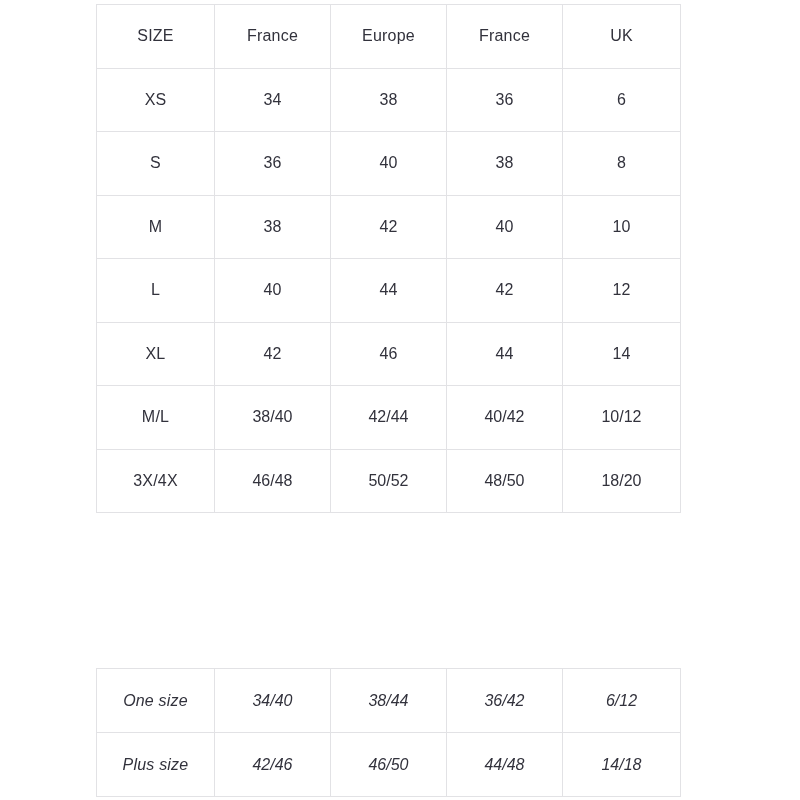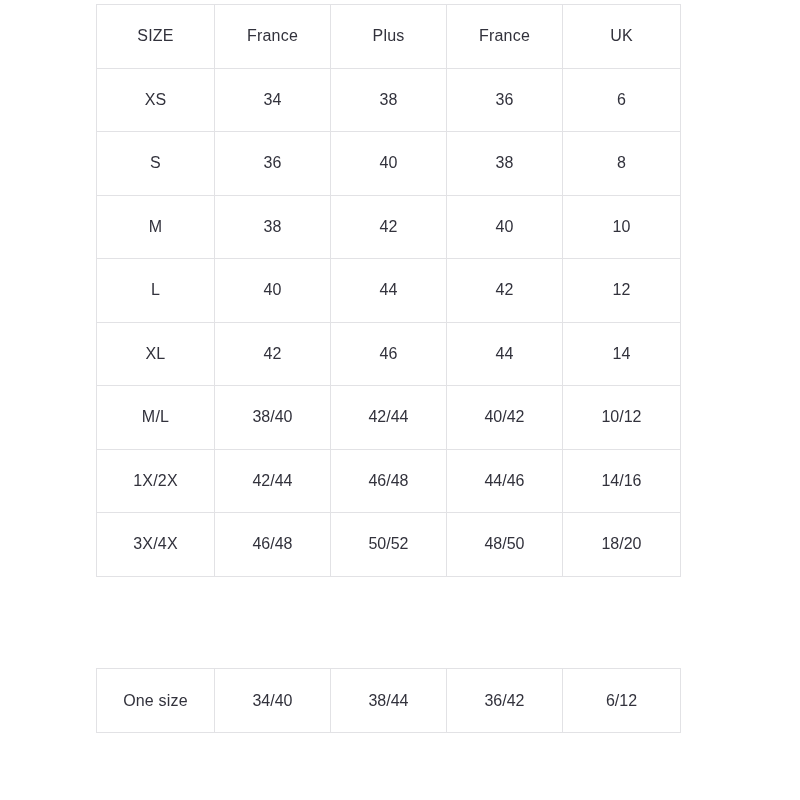--- a/index.html
+++ b/index.html
@@ -19,21 +19,21 @@
     width: 800px;
     height: 800px;
     box-sizing: border-box;
   }
   .table-wrap {
     position: absolute;
     left: 96px;
     width: 584px;
   }
   .table-wrap.primary { top: 4px; }
-  .table-wrap.secondary { top: 668px; }
+  .table-wrap.secondary { top: 668px; font-style: italic; }
 
   table.size-table {
     border-collapse: collapse;
     width: 100%;
     table-layout: fixed;
   }
   table.size-table td,
   table.size-table th {
     border: 1px solid #e2e2e5;
     text-align: center;
@@ -87,21 +87,21 @@
         <col class="c-label">
           <col class="c-europe">
           <col class="c-italy">
           <col class="c-france">
           <col class="c-uk">
       </colgroup>
       <thead>
         <tr>
           <th class="hdr-cell">SIZE</th>
           <th class="hdr-cell">France</th>
-          <th class="hdr-cell">Plus</th>
+          <th class="hdr-cell">Europe</th>
           <th class="hdr-cell">France</th>
           <th class="hdr-cell">UK</th>
         </tr>
       </thead>
       <tbody>
         <tr>
           <td class="row-label">XS</td>
           <td class="val-cell">34</td>
           <td class="val-cell">38</td>
           <td class="val-cell">36</td>
@@ -136,27 +136,20 @@
           <td class="val-cell">14</td>
         </tr>
         <tr>
           <td class="row-label">M/L</td>
           <td class="val-cell">38/40</td>
           <td class="val-cell">42/44</td>
           <td class="val-cell">40/42</td>
           <td class="val-cell">10/12</td>
         </tr>
         <tr>
-          <td class="row-label">1X/2X</td>
-          <td class="val-cell">42/44</td>
-          <td class="val-cell">46/48</td>
-          <td class="val-cell">44/46</td>
-          <td class="val-cell">14/16</td>
-        </tr>
-        <tr>
           <td class="row-label">3X/4X</td>
           <td class="val-cell">46/48</td>
           <td class="val-cell">50/52</td>
           <td class="val-cell">48/50</td>
           <td class="val-cell">18/20</td>
         </tr>
       </tbody>
     </table>
   </div>
 
@@ -170,17 +163,24 @@
           <col class="c-uk">
       </colgroup>
       <tbody>
         <tr>
           <td class="row-label">One size</td>
           <td class="val-cell">34/40</td>
           <td class="val-cell">38/44</td>
           <td class="val-cell">36/42</td>
           <td class="val-cell">6/12</td>
         </tr>
+        <tr>
+          <td class="row-label">Plus size</td>
+          <td class="val-cell">42/46</td>
+          <td class="val-cell">46/50</td>
+          <td class="val-cell">44/48</td>
+          <td class="val-cell">14/18</td>
+        </tr>
       </tbody>
     </table>
   </div>
 
 </div>
 
 </body></html>

